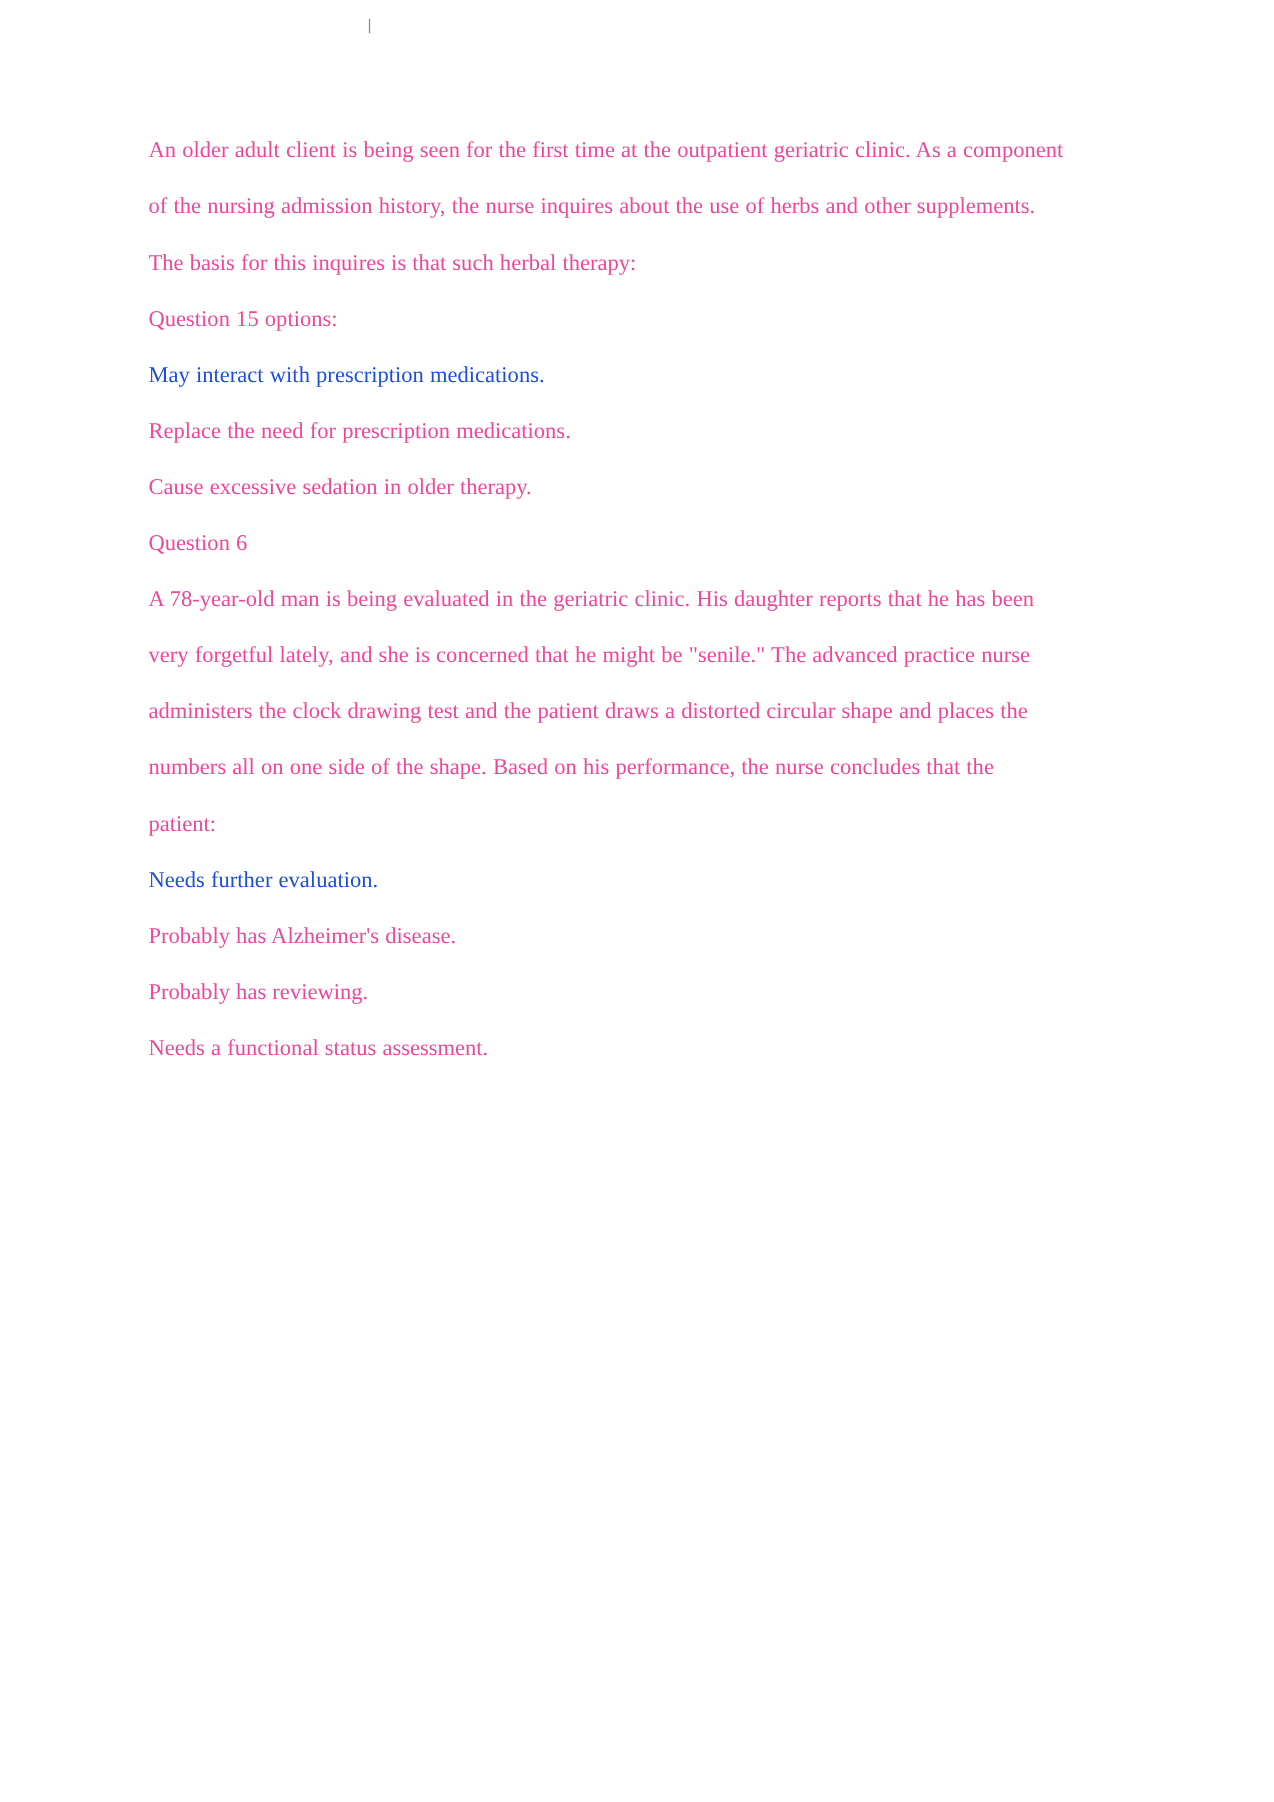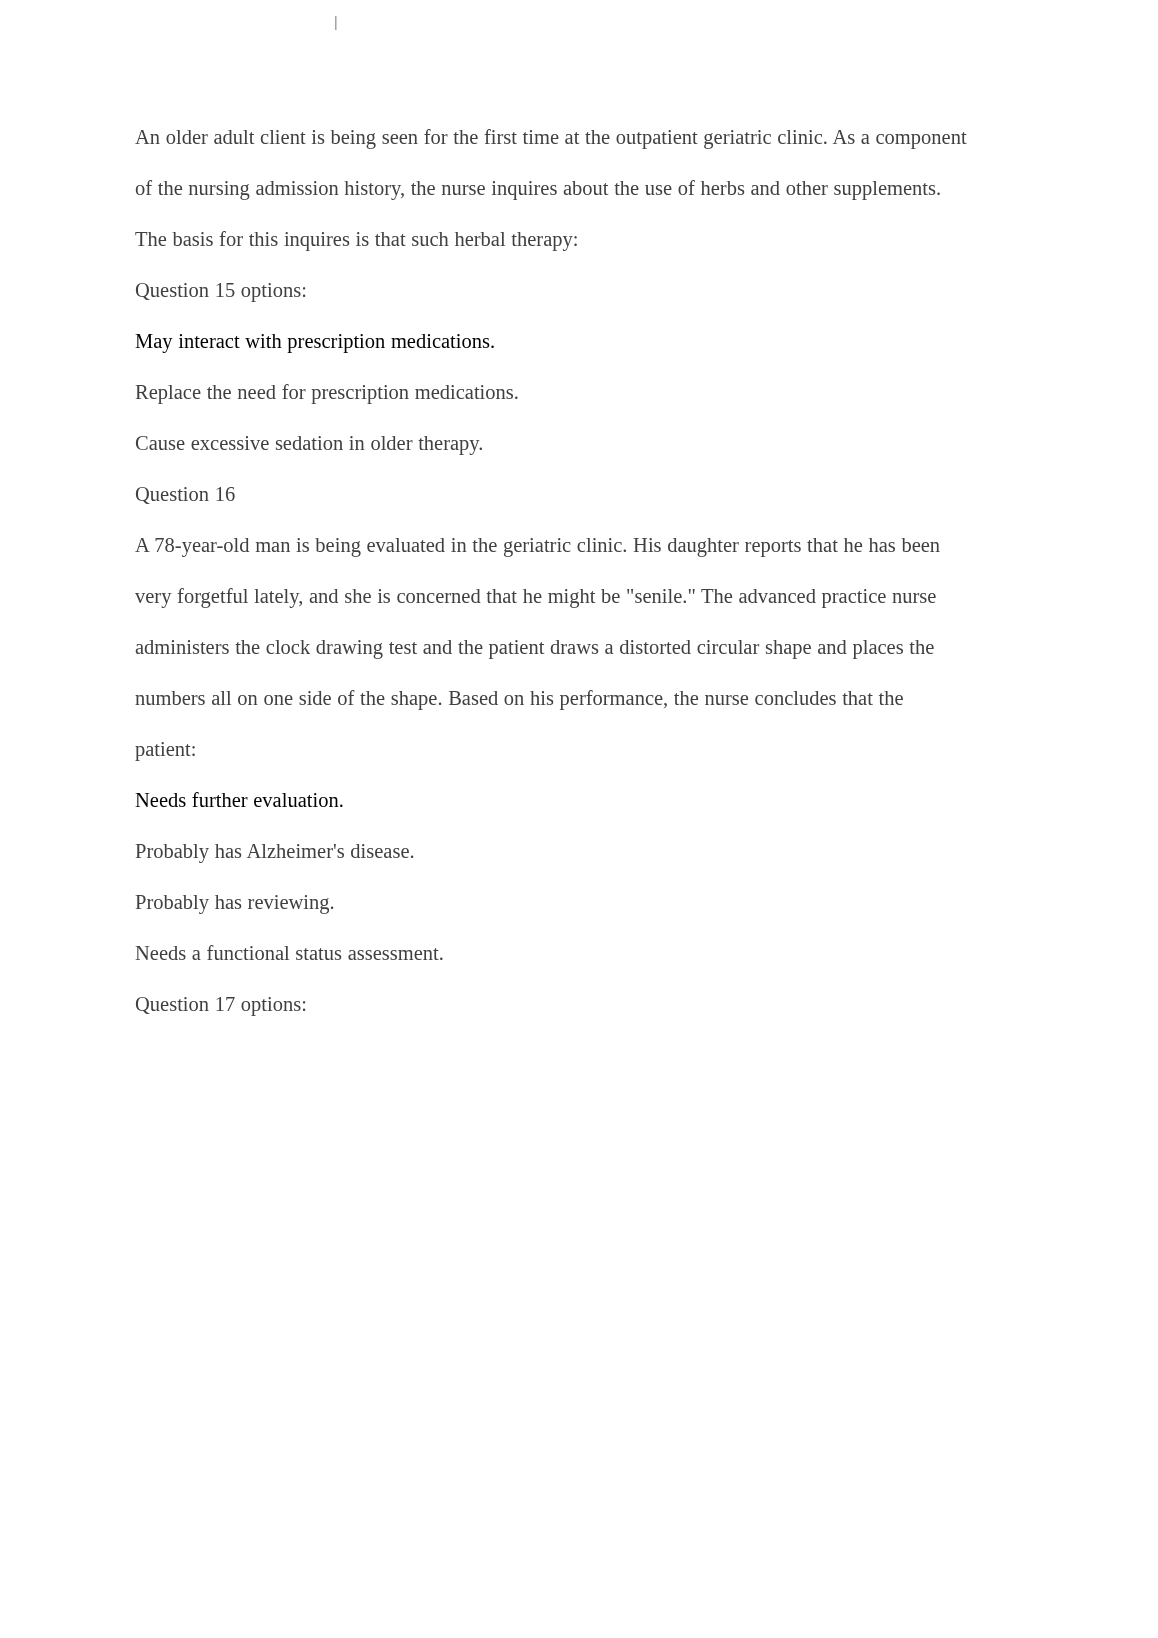--- a/index.html
+++ b/index.html
@@ -31,54 +31,53 @@
     width: 834px;
   }
   p.doc-line {
     margin: 0;
     font-size: 20.5px;
     line-height: 51px;
     text-align: left;
     word-spacing: 0.5px;
   }
   p[data-color="red"] {
-    color: #000000;
+    color: #1d4ed8;
   }
   p[data-color="black"] {
-    color: #404040;
+    color: #ec4899;
   }
 </style>
 </head>
 <body>
 
 <span class="caret-mark">|</span>
 
 <div class="content">
 
   <p class="doc-line" data-color="black">An older adult client is being seen for the first time at the outpatient geriatric clinic. As a component of the nursing admission history, the nurse inquires about the use of herbs and other supplements. The basis for this inquires is that such herbal therapy:</p>
 
   <p class="doc-line" data-color="black">Question 15 options:</p>
 
   <p class="doc-line" data-color="red">May interact with prescription medications.</p>
 
 
   <p class="doc-line" data-color="black">Replace the need for prescription medications.</p>
 
   <p class="doc-line" data-color="black">Cause excessive sedation in older therapy.</p>
 
-  <p class="doc-line" data-color="black">Question 16</p>
+  <p class="doc-line" data-color="black">Question 6</p>
 
   <p class="doc-line" data-color="black">A 78-year-old man is being evaluated in the geriatric clinic. His daughter reports that he has been very forgetful lately, and she is concerned that he might be "senile." The advanced practice nurse administers the clock drawing test and the patient draws a distorted circular shape and places the numbers all on one side of the shape. Based on his performance, the nurse concludes that the patient:</p>
 
 
   <p class="doc-line" data-color="red">Needs further evaluation.</p>
 
   <p class="doc-line" data-color="black">Probably has Alzheimer's disease.</p>
 
   <p class="doc-line" data-color="black">Probably has reviewing.</p>
 
   <p class="doc-line" data-color="black">Needs a functional status assessment.</p>
 
 
 
-  <p class="doc-line" data-color="black">Question 17 options:</p>
 
 </div>
 
 </body></html>

